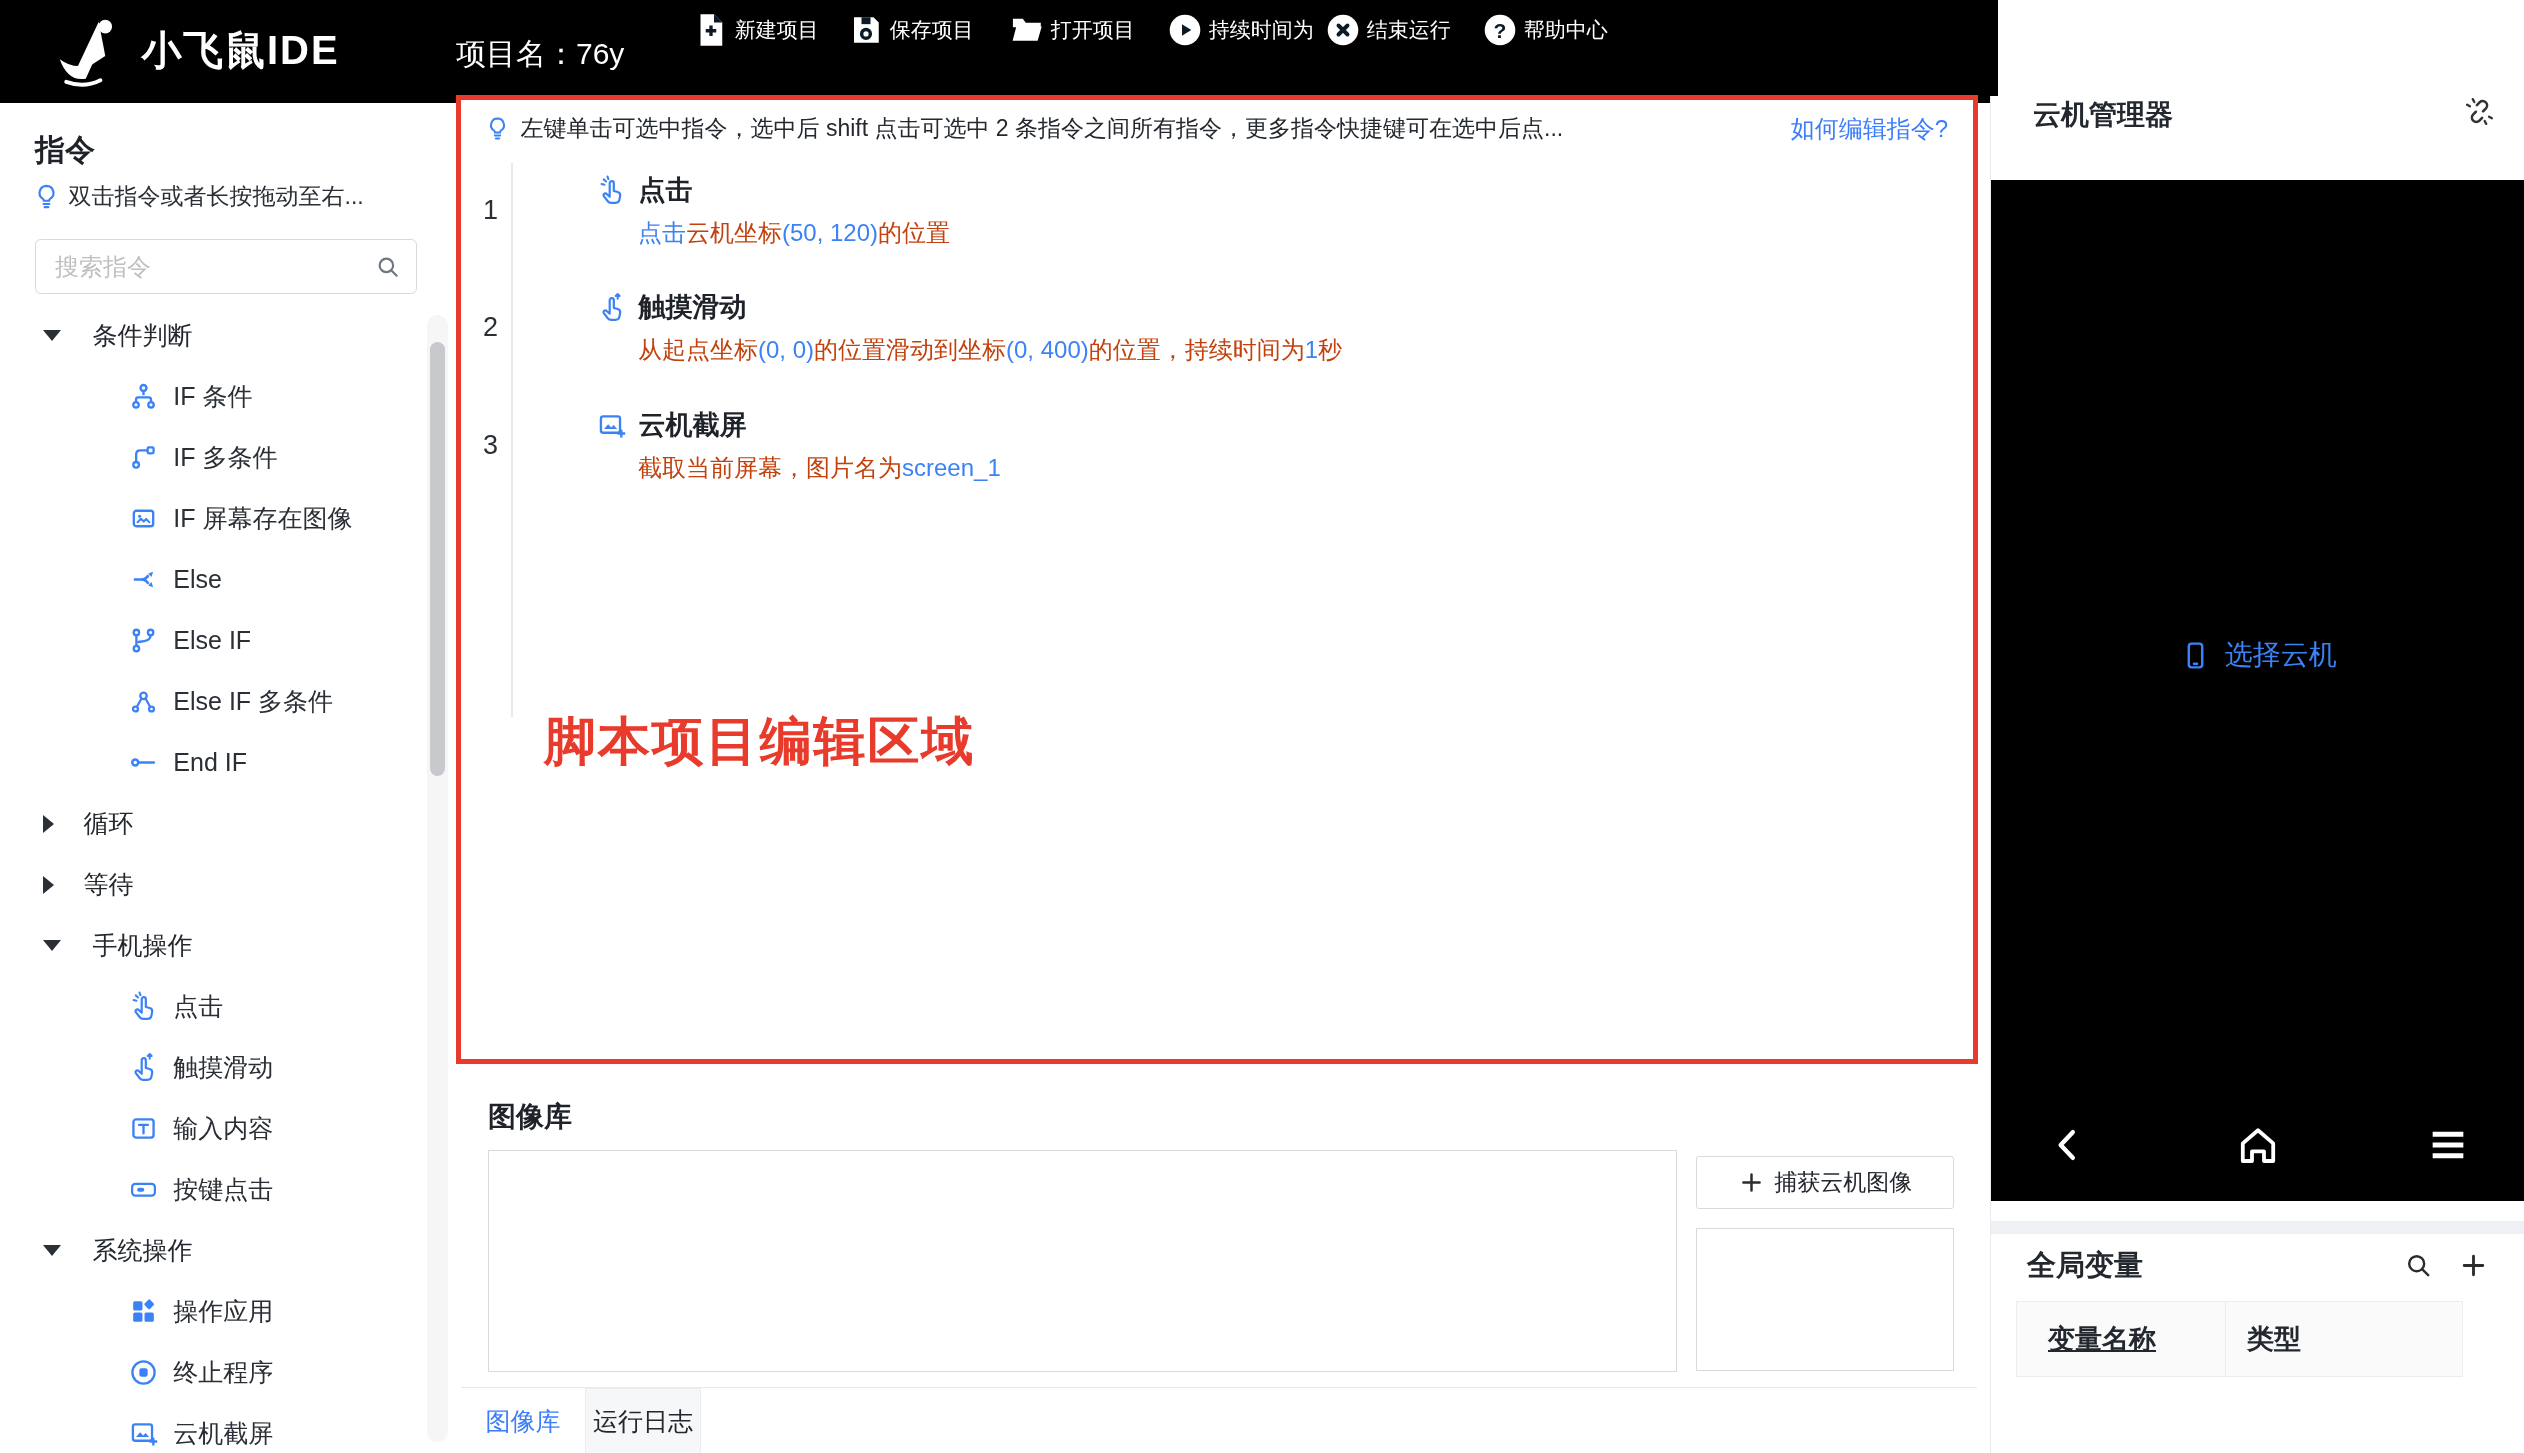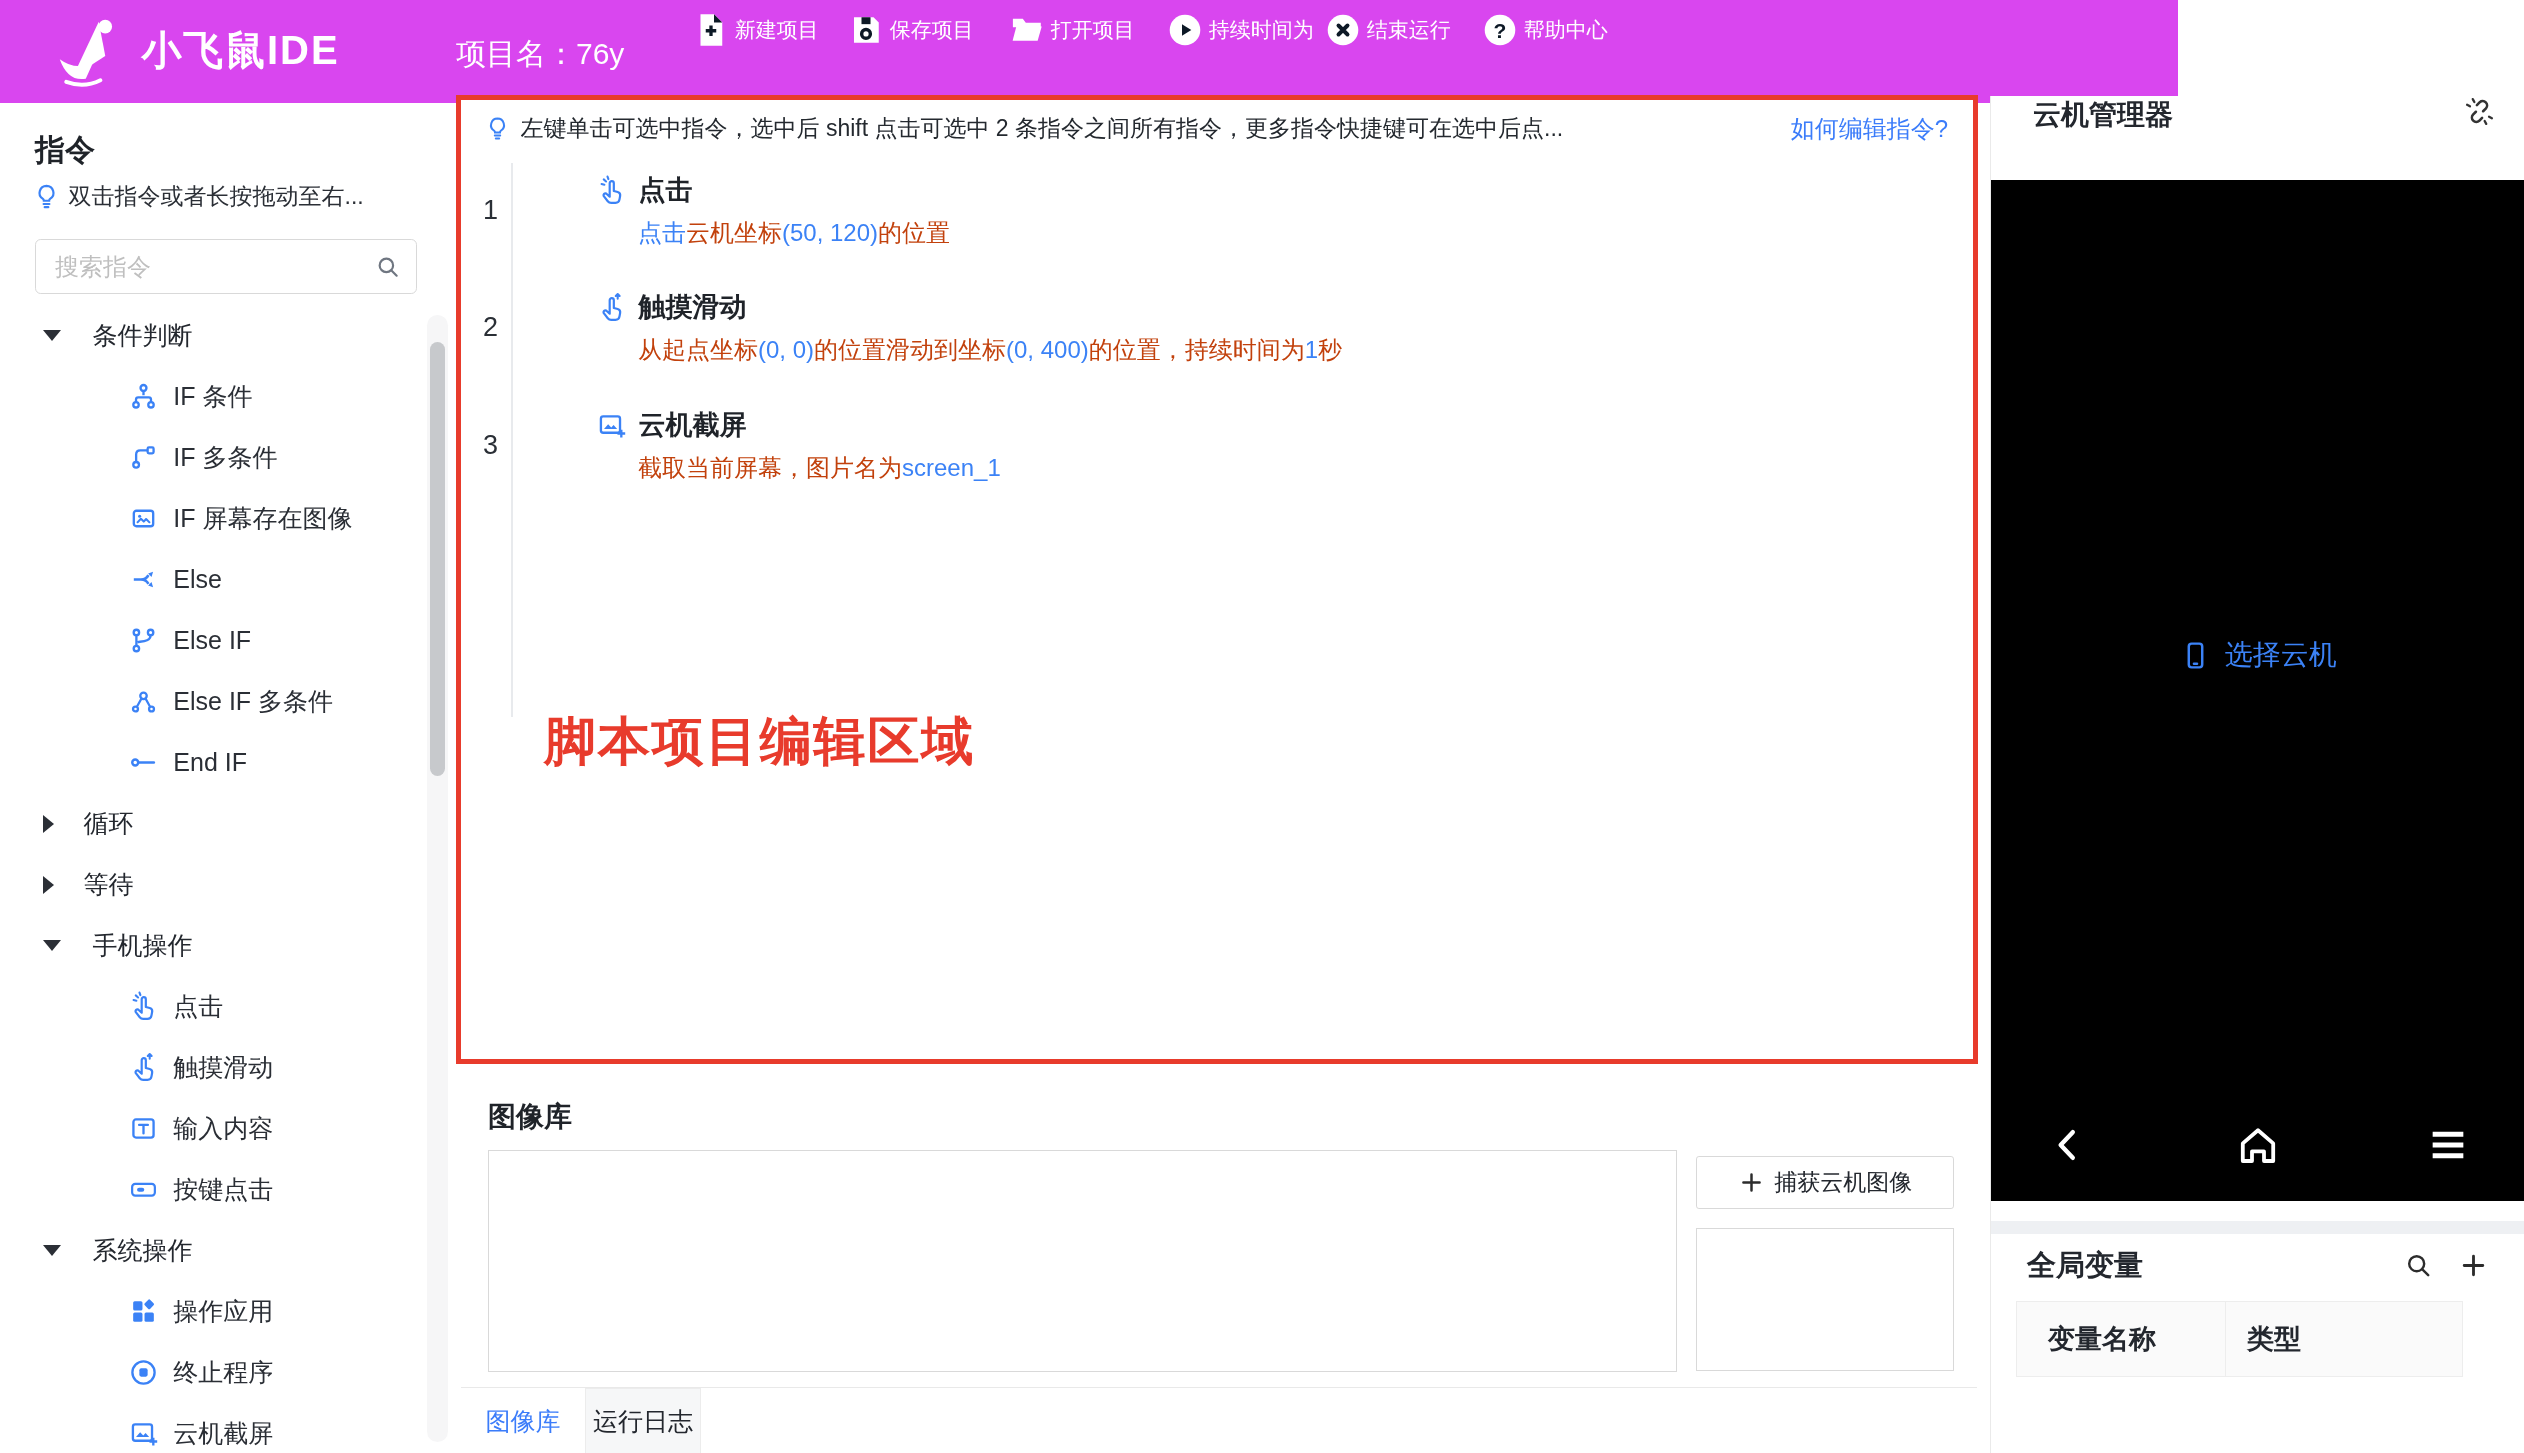--- a/index.html
+++ b/index.html
@@ -2,21 +2,21 @@
 <html><head>
 <meta charset="utf-8">
 <style>
   * { margin:0; padding:0; box-sizing:border-box; }
   html,body { background:#fff; }
   .app{ position:relative; width:2525px; height:1453px; overflow:hidden;
         font-family:"Liberation Sans","DejaVu Sans",sans-serif; color:#23272e; background:#fff;}
   .ic{ display:block; }
 
   
-  .header{ position:absolute; left:0; top:0; width:2178px; height:103px; background:#d946ef; }
+  .header{ position:absolute; left:0; top:0; width:1998px; height:103px; background:#000000; }
   .logo{ position:absolute; left:50px; top:11.5px; display:flex; align-items:center; gap:13.4px; }
   .logo-text{ color:#fff; font-size:40px; font-weight:bold; letter-spacing:1.9px; }
   .project-name{ position:absolute; left:456px; top:34px; color:#fff; font-size:30px; font-weight:500; }
   .tb-btn{ position:absolute; top:11.5px; width:162px; transform:translateX(-50%); display:flex;
            flex-direction:row; align-items:center; gap:5.7px; cursor:pointer; }
   .tb-btn .lbl{ color:#fff; font-size:21px; }
 
   
   .sidebar{ position:absolute; left:0; top:103px; width:458px; height:1350px; background:#fff; }
   .sb-title{ position:absolute; left:35px; top:27px; font-size:30px; font-weight:600; color:#1f2329;}
@@ -91,21 +91,21 @@
   .phone-nav{ position:absolute; left:0; bottom:32px; width:100%; padding:0 55px; display:flex;
            align-items:center; justify-content:space-between; color:#fff; }
   .gray-strip{ position:absolute; left:0; top:1125px; width:100%; height:13.4px; background:#eef0f3; }
   .vars-header{ position:absolute; left:0; top:1142px; width:100%; height:55px; display:flex;
            align-items:center; padding:0 36px; }
   .vars-title{ font-size:29px; font-weight:600; color:#23272e; }
   .vars-icons{ margin-left:auto; display:flex; align-items:center; gap:25px; color:#2c2c2c; }
   .vars-table{ position:absolute; left:25px; top:1205px; width:447px; height:76px; background:#fafafa;
            border:1px solid #ededed; display:flex; }
   .vars-cell{ display:flex; align-items:center; font-size:27px; font-weight:700; color:#23272e; }
-  .vars-cell.c1{ width:208px; padding-left:31px; }
+  .vars-cell.c1{ width:208px; padding-left:31px;text-decoration:underline; }
   .vars-cell.c2{ flex:1; padding-left:21px; border-left:1px solid #ededed; }
 </style>
 </head>
 <body>
 
 <svg width="0" height="0" style="position:absolute" aria-hidden="true">
   <defs>
     <symbol id="sym-logo" viewBox="0 0 48 48">
       <path d="M14 40 L30 6 L34 27 Z" fill="#fff"></path>
       <path d="M6 29 Q17 37 27 30 L22 41 Q11 43 6 29 Z" fill="#fff"></path>

